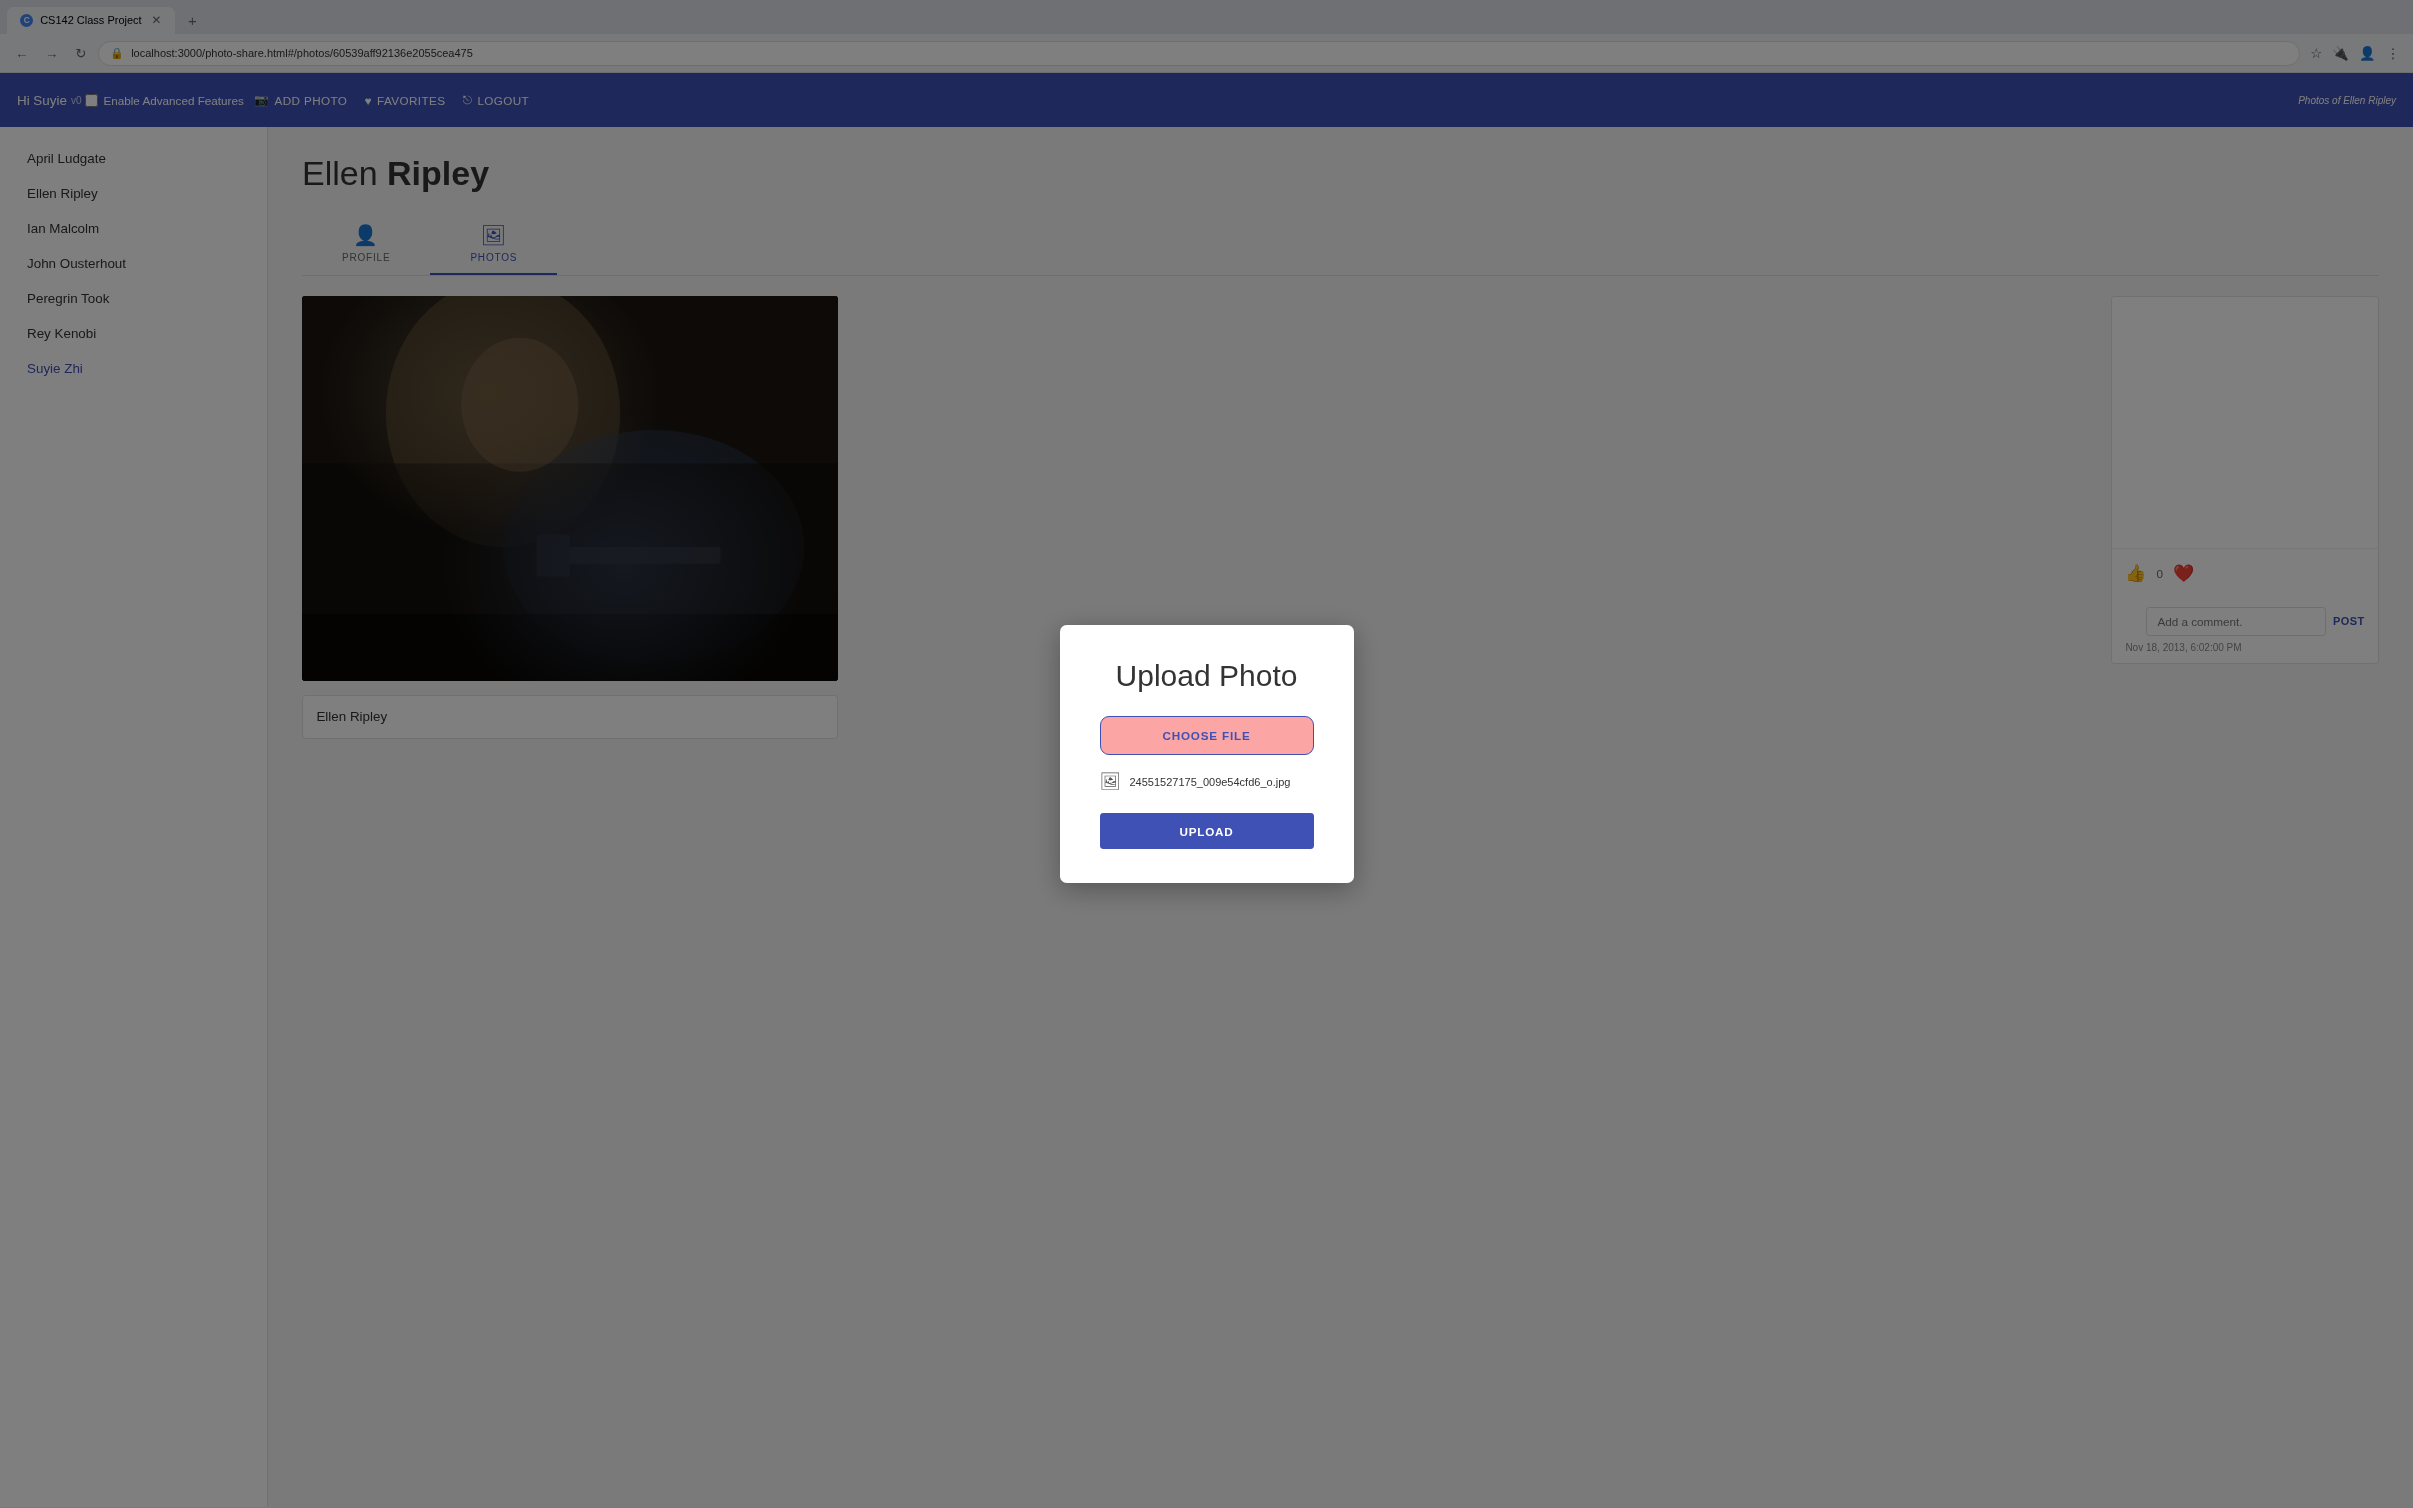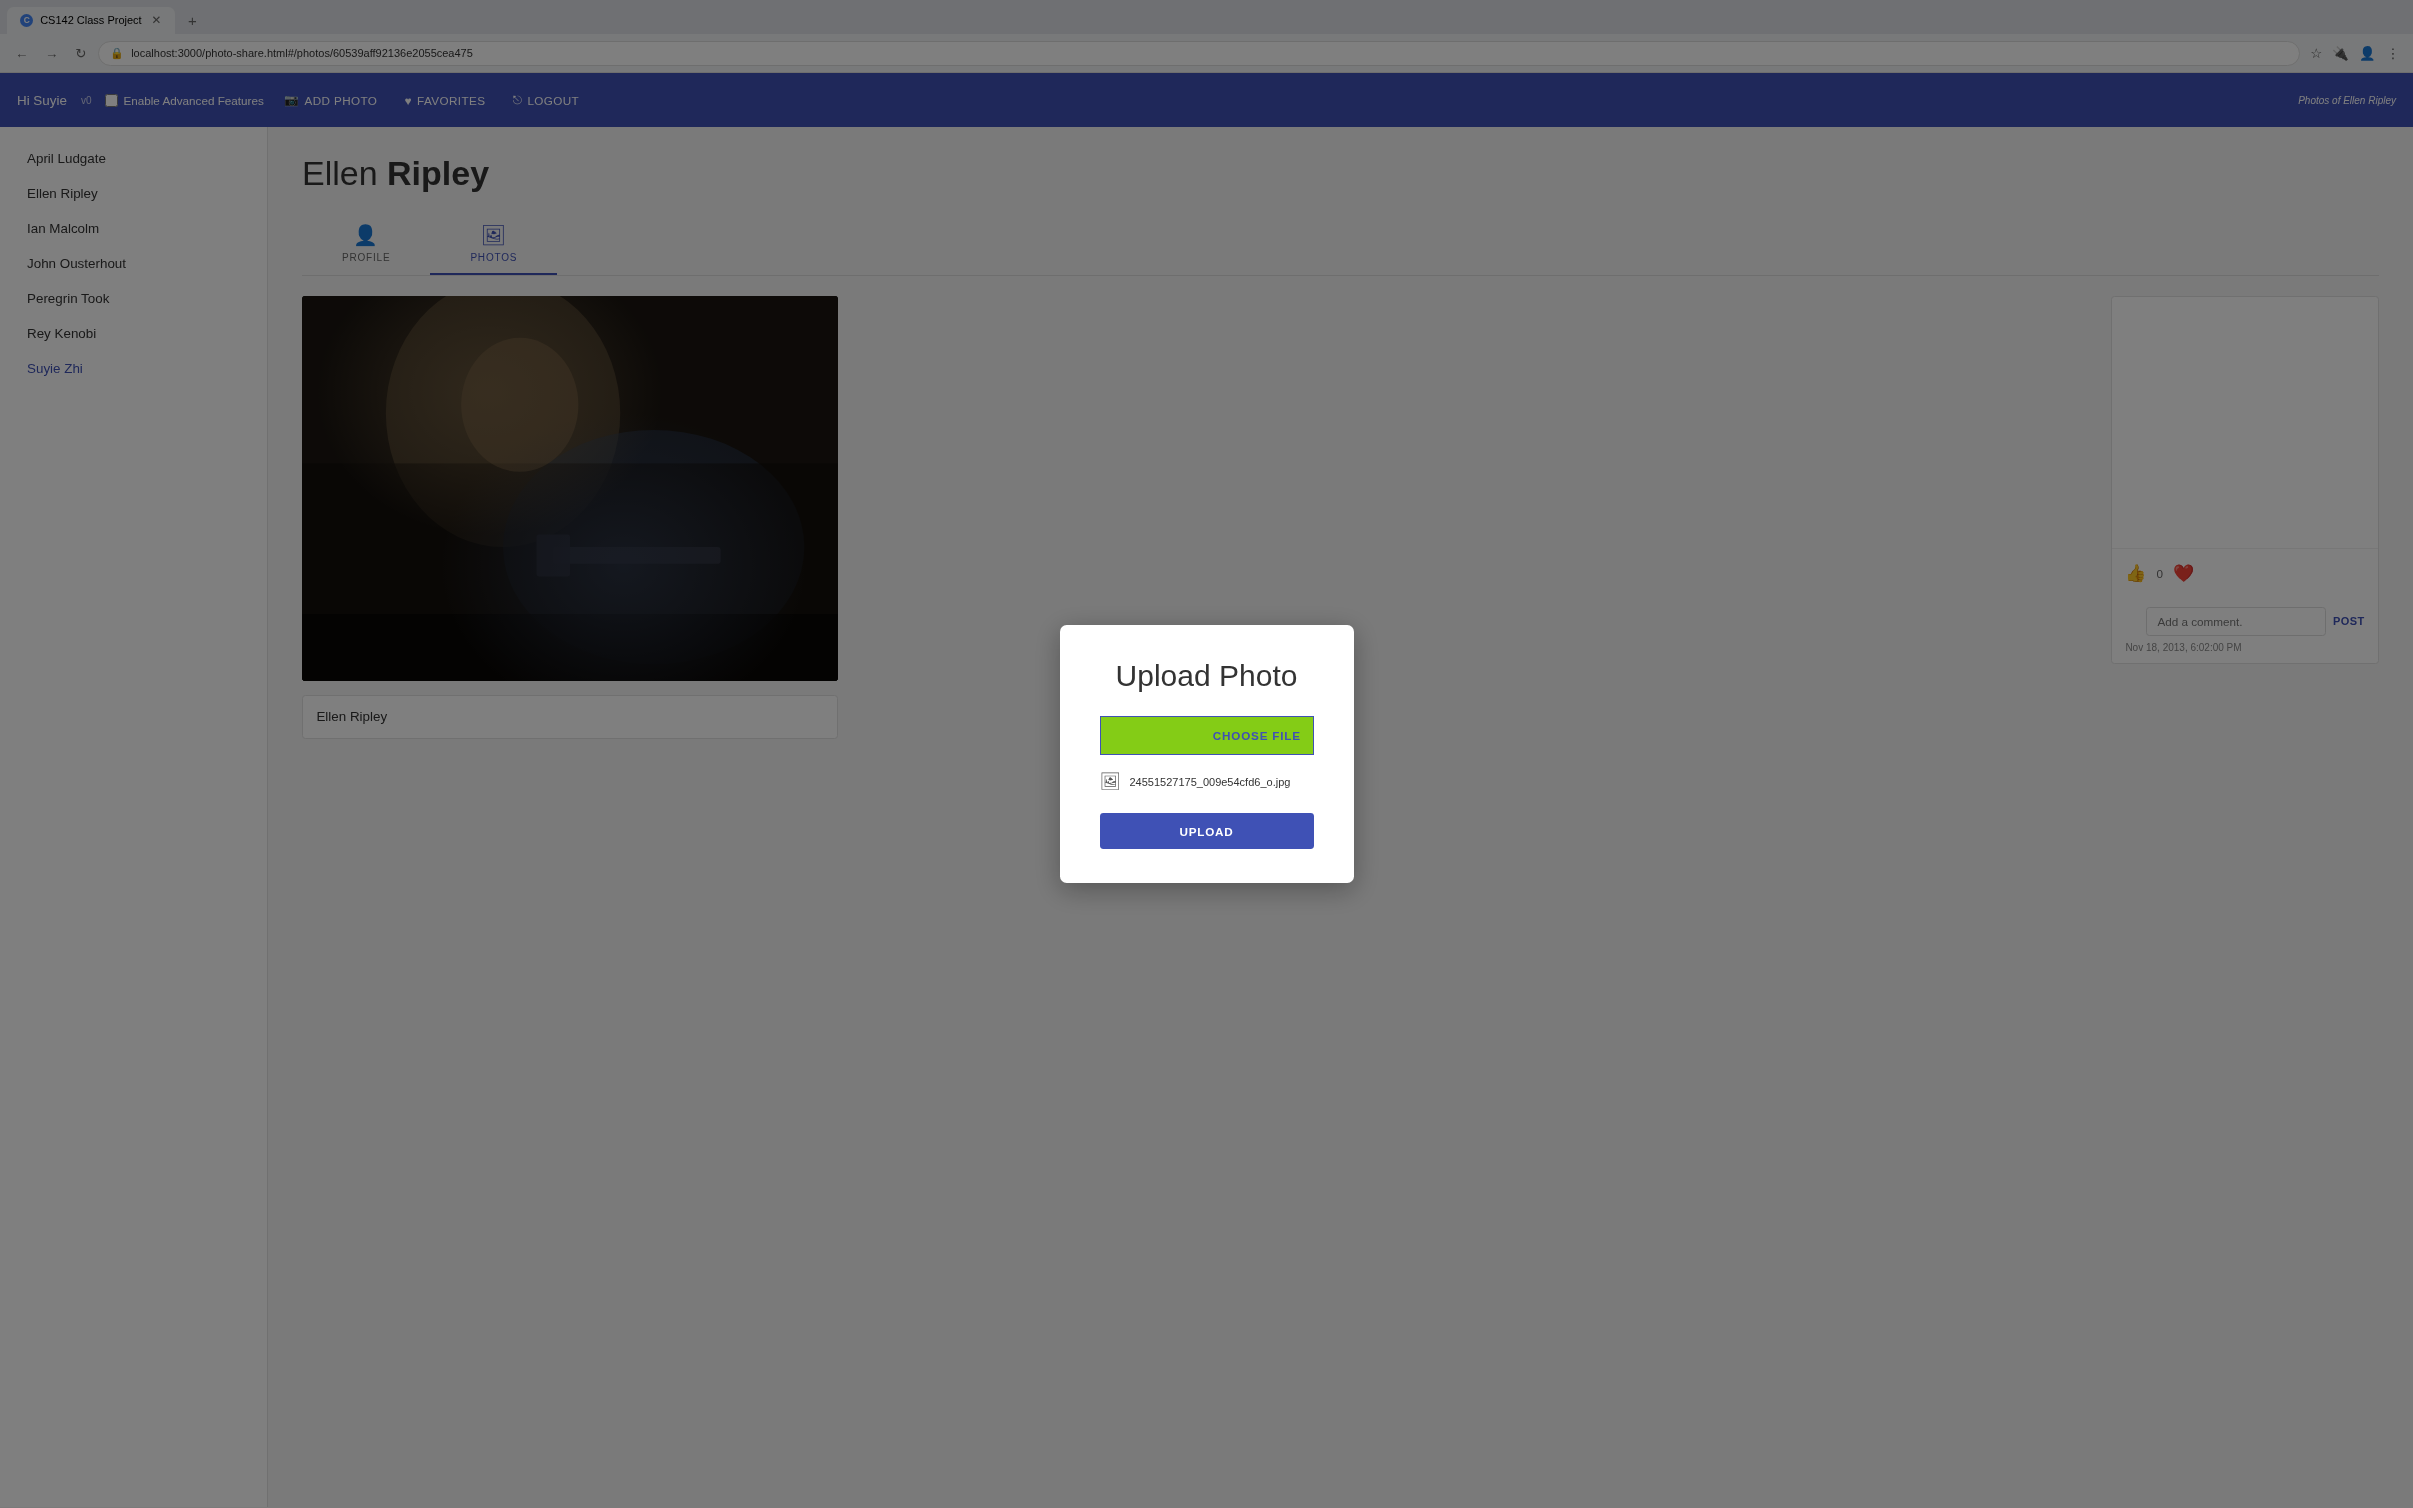--- a/index.html
+++ b/index.html
@@ -92,21 +92,21 @@
     }
 
     
     .app-nav {
       background: #3f51b5;
       color: white;
       display: flex;
       align-items: center;
       padding: 0 17px;
       height: 54px;
-      gap: 14px;
+      gap: 4px;
     }
     .app-nav-greeting { font-size: 13.4px; }
     .app-nav-version { font-size: 10px; color: rgba(255,255,255,0.7); }
     .app-nav-checkbox-item {
       display: flex;
       align-items: center;
       gap: 5px;
       cursor: pointer;
       font-size: 11.7px;
     }
@@ -291,29 +291,29 @@
       font-size: 30px;
       font-weight: 400;
       text-align: center;
       margin-bottom: 23.5px;
       color: #333;
     }
     .choose-file-btn {
       display: block;
       width: 100%;
       padding: 11.7px;
-      background: #84cc16;
+      background: #fca5a5;
       color: #3f51b5;
       border: 1.7px solid #3f51b5;
-      border-radius: 0;
+      border-radius: 9px;
       font-size: 11.7px;
       font-weight: 700;
       letter-spacing: 0.8px;
       cursor: pointer;
-      text-align: right;
+      text-align: center;
       margin-bottom: 13.4px;
     }
     .file-info {
       display: flex;
       align-items: center;
       gap: 8.4px;
       font-size: 11px;
       color: #333;
       margin-bottom: 17px;
       padding: 3.4px 0;

